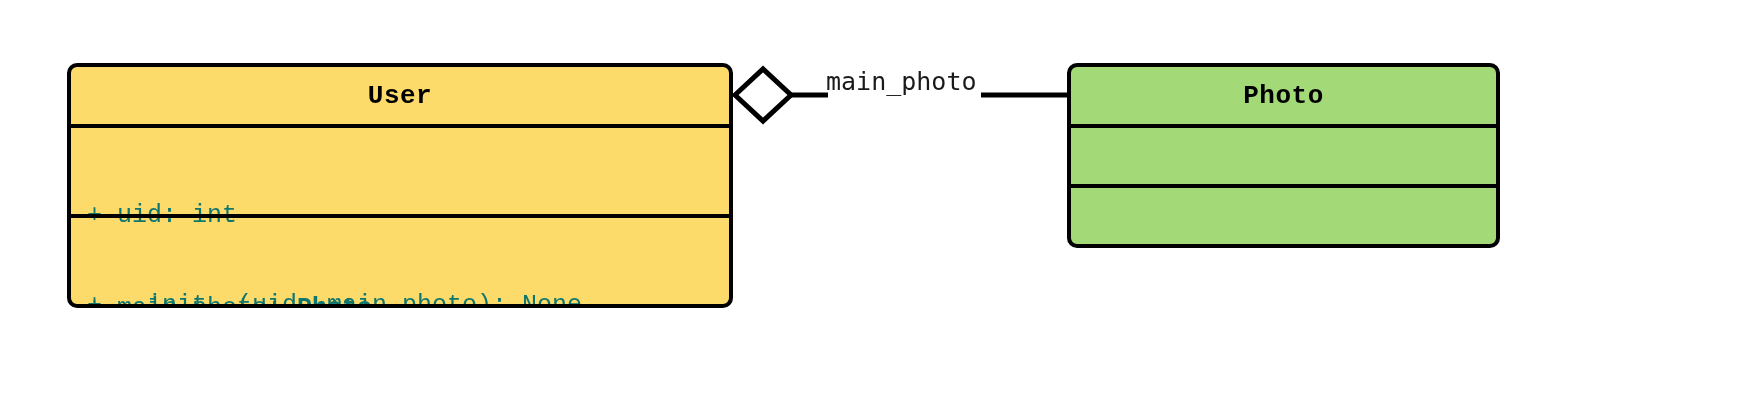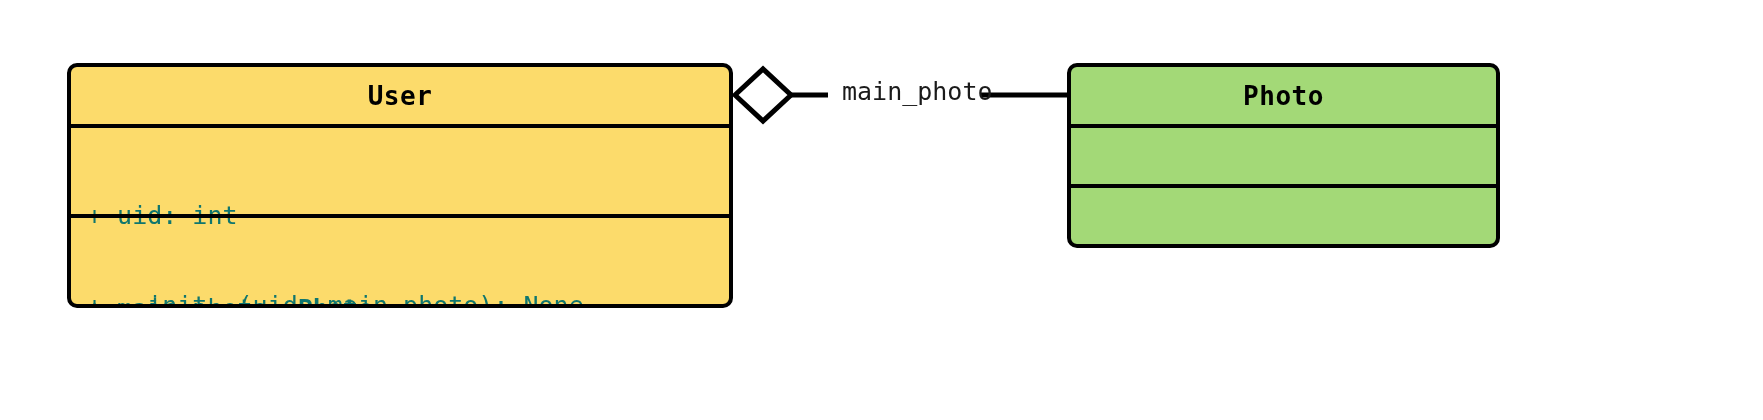--- a/index.html
+++ b/index.html
@@ -21,20 +21,21 @@
   }
 
   
   .uml-class {
     position: absolute;
     box-sizing: border-box;
     border: 4px solid #000000;
     border-radius: 10px;
     overflow: hidden;
     background: #ffffff;
+    font-family: Liberation Mono, monospace;
   }
   .uml-class.user-class {
     left: 67px;
     top: 63px;
     width: 666px;
     height: 245px;
     background: #fcdb6b;
   }
   .uml-class.photo-class {
     left: 1067px;
@@ -95,26 +96,25 @@
     top: 63px;
     width: 334px;
     height: 80px;
   }
   .connector svg {
     display: block;
   }
   .assoc-label {
     position: absolute;
     left: 826px;
-    top: 79px;
+    top: 69px;
     font-size: 25px;
     color: #1a1a1a;
     white-space: pre;
     line-height: 1;
-    margin-left: 16px;
   }
 </style>
 </head>
 <body>
 
 <div id="canvas">
 
   <div class="uml-class user-class">
     <div class="compartment class-title">User</div>
 

